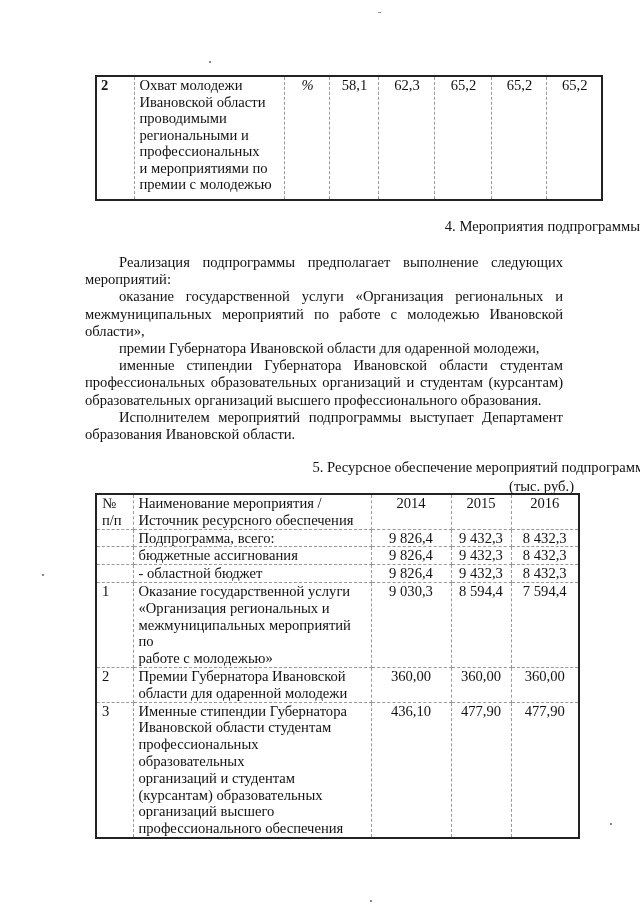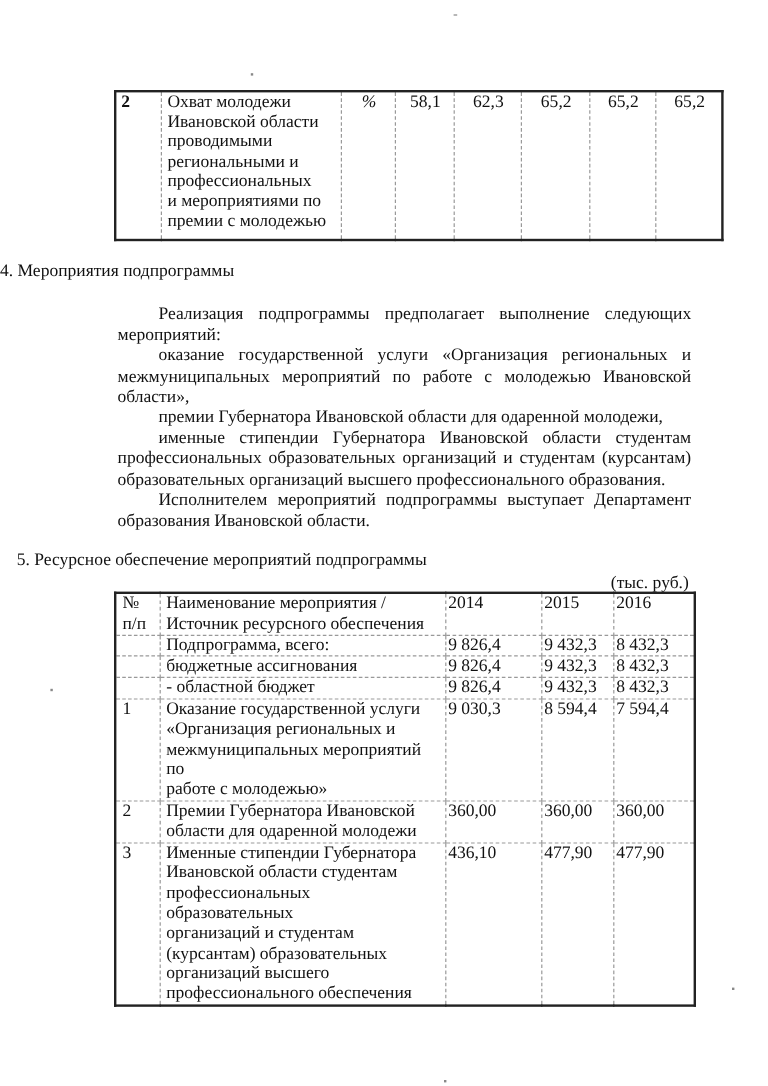--- a/index.html
+++ b/index.html
@@ -12,30 +12,30 @@
 
   table { border-collapse: collapse; position: absolute; table-layout: fixed; }
   td { vertical-align: top; padding: 0 3px 0 5px; line-height: 16.5px; }
 
   
   #t1 { left: 95px; top: 75px; width: 506px; border: 2px solid #222; }
   #t1 td { border-left: 1px dashed #999; height: 122px; }
   #t1 td:first-child { border-left: none; }
   #t1 td.num { text-align: center; }
 
-  .section-title { position: absolute; left: 0; width: 640px; text-align: left; font-size: 14.6px; }
-  .para { position: absolute; left: 98px; width: 478px; text-align: justify; line-height: 17.2px; }
+  .section-title { position: absolute; left: 0; width: 640px; text-align: right; font-size: 14.6px; }
+  .para { position: absolute; left: 85px; width: 478px; text-align: justify; line-height: 17.2px; }
   .para p { margin: 0; }
   .indent { text-indent: 34px; }
   .unit { position: absolute; right: 66px; top: 478px; font-size: 14.6px; }
 
   
   #t2 { left: 95px; top: 493px; width: 483px; border: 2px solid #222; }
   #t2 td { border: 1px dashed #999; padding: 0 4px 0 5px; line-height: 16.8px; }
-  #t2 td.val { text-align: left; padding: 0 2px; }
+  #t2 td.val { text-align: center; padding: 0 2px; }
   #t2 tr.sum td { height: 16px; }
 </style>
 </head>
 <body>
 
 <div class="speck" style="left:378px;top:12px;width:3px;height:1px;"></div>
 <div class="speck" style="left:209px;top:61px;"></div>
 <div class="speck" style="left:42px;top:574px;"></div>
 <div class="speck" style="left:610px;top:823px;"></div>
 <div class="speck" style="left:370px;top:900px;"></div>

